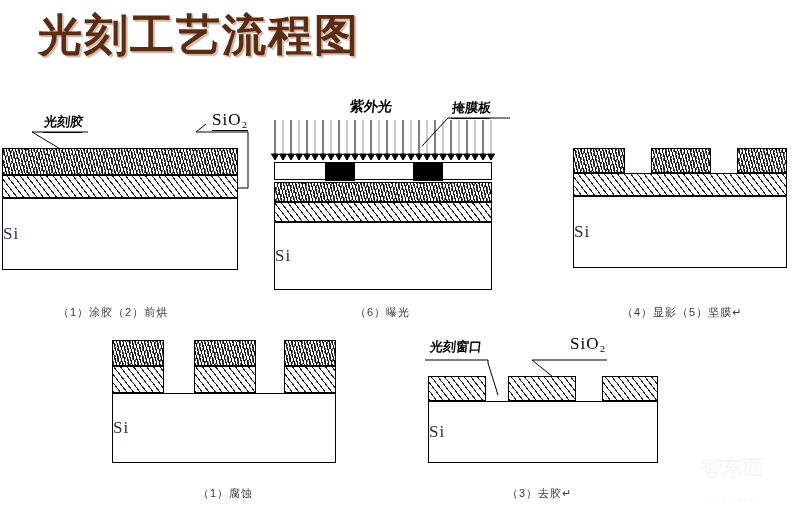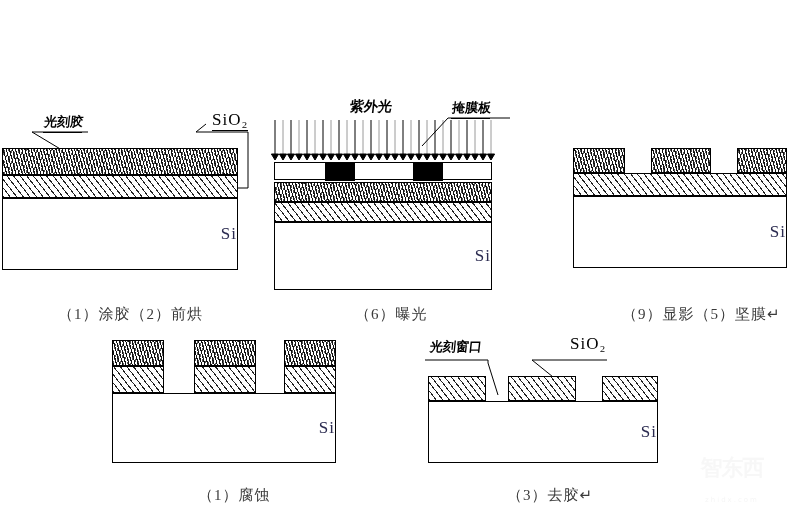--- a/index.html
+++ b/index.html
@@ -32,21 +32,21 @@
   .oxide{
     background-color:#ffffff;
     background-image:repeating-linear-gradient(52deg,#222 0 1px,rgba(255,255,255,0) 1px 5.2px);
     border:1px solid #000;box-sizing:border-box;
   }
   .si{
     background:#ffffff;border:1px solid #000;box-sizing:border-box;
   }
   .si .si-label{
     position:absolute;left:0;right:0;top:50%;transform:translateY(-50%);
-    text-align:right;font-size:17px;color:#2b2b50;
+    text-align:left;font-size:17px;color:#2b2b50;
     font-family:"Liberation Serif","DejaVu Serif",serif;letter-spacing:1px;
   }
   .maskbar{background:#ffffff;border:1px solid #000;box-sizing:border-box;}
   .maskblock{background:#000;}
 
   
   .lead{stroke:#000;stroke-width:1;fill:none;}
   .ul-label{
     position:absolute;white-space:nowrap;
     font-family:"DejaVu Sans","Liberation Sans",sans-serif;
@@ -61,22 +61,22 @@
     font-size:17px;color:#000;letter-spacing:1px;margin-left:12px;
   }
   .uvlabel{
     font-family:"DejaVu Sans","Liberation Sans",sans-serif;
     font-size:14px;font-weight:700;color:#000;transform:skewX(-6deg);
   }
 
   
   .caption{
     position:absolute;white-space:nowrap;
-    font-family:Liberation Serif, serif;
-    font-size:15px;color:#3a3a3a;letter-spacing:1px;
+    font-family:Liberation Sans, sans-serif;
+    font-size:11px;color:#3a3a3a;letter-spacing:1px;
   }
 
   
   svg.ovl{position:absolute;left:0;top:0;overflow:visible;}
 
   
   #watermark{
     position:absolute;right:8px;bottom:6px;width:120px;height:54px;opacity:.5;
   }
   #watermark .wm-text{
@@ -88,20 +88,21 @@
     position:absolute;left:0;right:0;top:2px;text-align:center;
     font-family:"DejaVu Sans","Liberation Sans",sans-serif;
     font-size:22px;font-weight:700;color:#f0f0f0;letter-spacing:-1px;
   }
 </style>
 </head>
 <body>
 
 <div class="stage">
 
+  <div id="page-title">光刻工艺流程图</div>
 
   <div class="abs" style="left:0px;top:110px;width:260px;height:200px;">
 
     <svg class="ovl" width="260" height="200">
       <path class="lead" d="M32,22 L88,22"></path>
       <path class="lead" d="M32,22 L62,40"></path>
       <path class="lead" d="M196,22 L248,22 L248,78 L238,78"></path>
       <path class="lead" d="M196,22 L206,14"></path>
     </svg>
 
@@ -208,21 +209,21 @@
     <div class="abs resist" style="left:8px;top:8px;width:52px;height:25px;"></div>
     <div class="abs resist" style="left:86px;top:8px;width:60px;height:25px;"></div>
     <div class="abs resist" style="left:172px;top:8px;width:50px;height:25px;"></div>
 
     <div class="abs oxide" style="left:8px;top:33px;width:214px;height:23px;"></div>
     <div class="abs si" style="left:8px;top:56px;width:214px;height:72px;">
       <div class="si-label">Si</div>
     </div>
   </div>
 
-  <div class="caption" style="left:622px;top:305px;">（9）显影（5）坚膜↵</div>
+  <div class="caption" style="left:622px;top:305px;">（4）显影（5）坚膜↵</div>
 
   <div class="abs" style="left:100px;top:335px;width:250px;height:145px;">
 
     <div class="abs resist" style="left:12px;top:5px;width:52px;height:26px;"></div>
     <div class="abs resist" style="left:94px;top:5px;width:62px;height:26px;"></div>
     <div class="abs resist" style="left:184px;top:5px;width:52px;height:26px;"></div>
 
     <div class="abs oxide" style="left:12px;top:31px;width:52px;height:27px;"></div>
     <div class="abs oxide" style="left:94px;top:31px;width:62px;height:27px;"></div>
     <div class="abs oxide" style="left:184px;top:31px;width:52px;height:27px;"></div>

